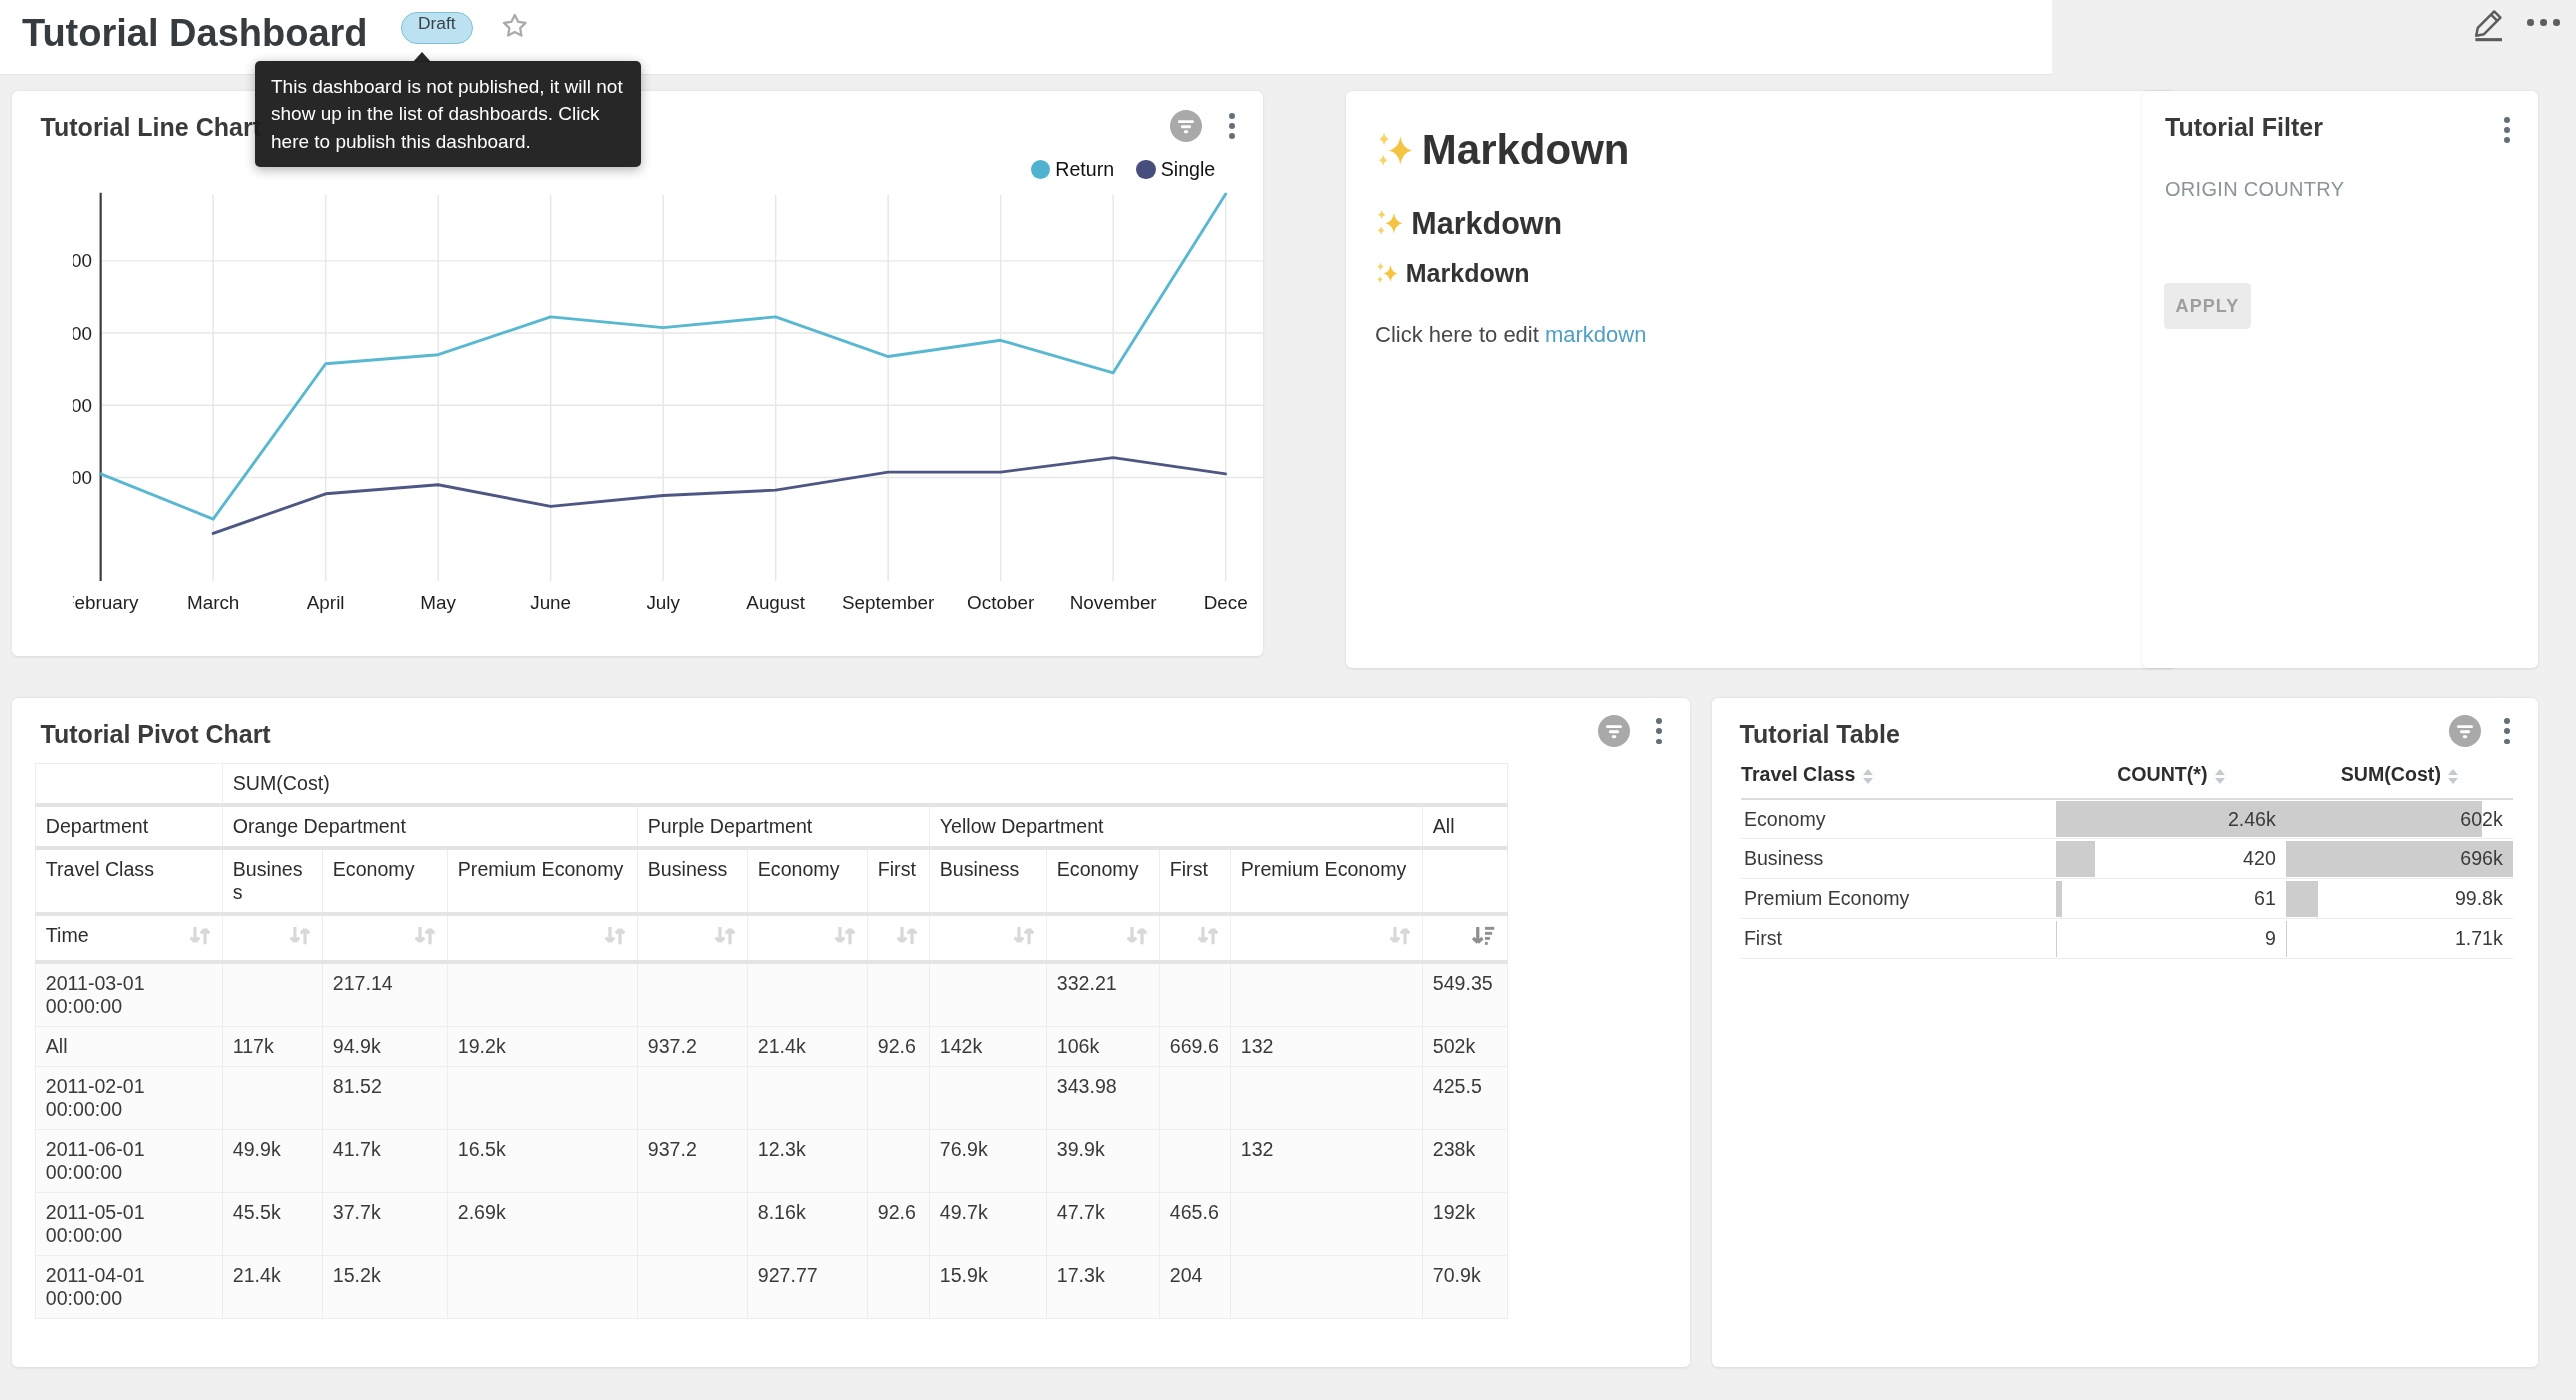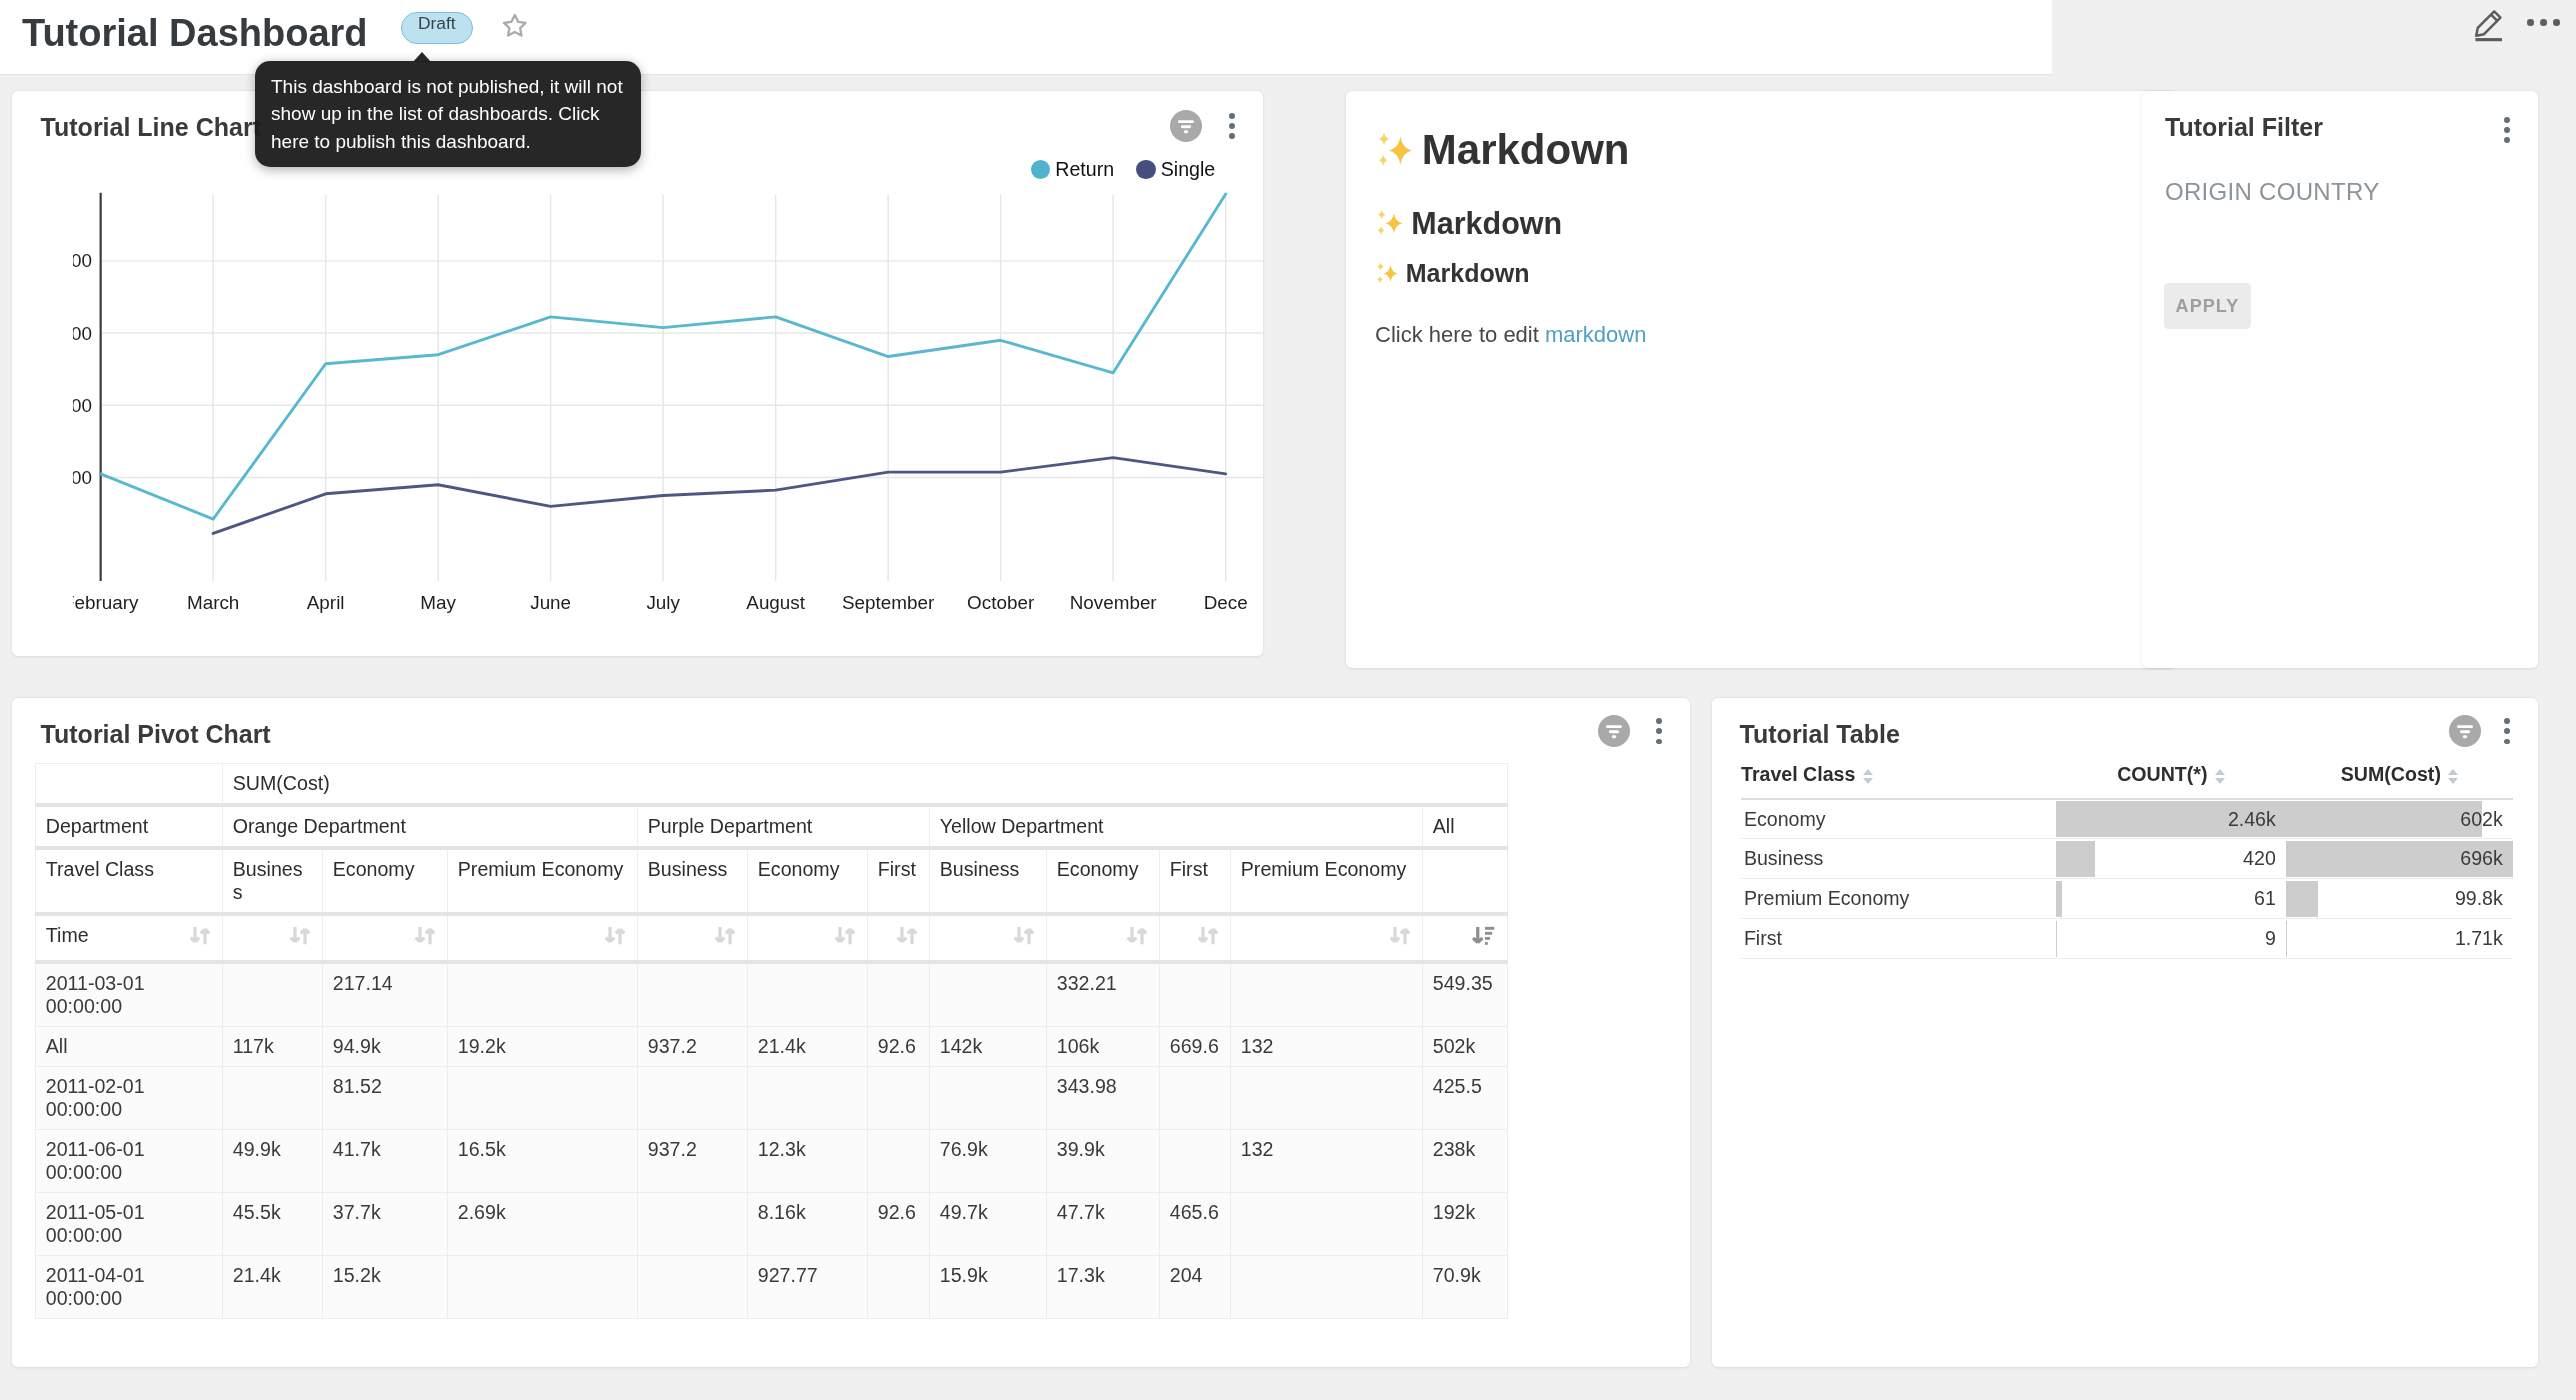--- a/index.html
+++ b/index.html
@@ -15,21 +15,21 @@
   .draft-badge { position:absolute; left:401px; top:11.6px; height:32px; padding:0 16px;
                  display:flex; align-items:flex-start; border-radius:16px;
                  background:#BCE1F0; border:1.5px solid #7FC0DC; font-size:17.4px; color:#39434B; }
   .star-btn { position:absolute; left:501px; top:11.6px; width:27.6px; height:27.6px; cursor:pointer; }
   .edit-btn { position:absolute; left:2472px; top:5.8px; width:35px; height:36px; cursor:pointer; }
   .hdots { position:absolute; left:2527px; top:19px; display:flex; gap:6.5px; cursor:pointer; }
   .hdots i { width:6.5px; height:6.5px; border-radius:50%; background:#5E5E5E; }
   
   .tooltip { position:absolute; left:255px; top:61px; width:386px; z-index:50;
              background:rgba(30,30,30,0.96); color:#fff; font-size:19px; line-height:27.6px;
-             padding:11.6px 16px; border-radius:15px; box-shadow:0 2.9px 10.2px rgba(0,0,0,0.3); }
+             padding:11.6px 16px; border-radius:5px; box-shadow:0 2.9px 10.2px rgba(0,0,0,0.3); }
   .tooltip::before { content:""; position:absolute; left:158px; top:-9.4px;
              border-left:9.4px solid transparent; border-right:9.4px solid transparent;
              border-bottom:10.2px solid rgba(30,30,30,0.96); }
   
   .card { position:absolute; background:#fff; border-radius:5.8px;
           box-shadow:0 0.7px 2.9px rgba(0,0,0,0.10); overflow:hidden; }
   #card-line     { left:11.6px;   top:91px; width:1251px; height:565px; }
   #card-markdown { left:1346px; top:91px; width:830px; height:577px; }
   #card-filter   { left:2142px; top:91px; width:396px;  height:577px; }
   #card-pivot    { left:11.6px;   top:698px; width:1678px; height:669px; }
@@ -45,21 +45,21 @@
   .legend-item .dot { width:19.6px; height:19.6px; border-radius:50%; }
   #lc-svg { position:absolute; left:61px; top:98px; }
   
   .md-h { position:absolute; left:29px; display:flex; align-items:center; gap:5.8px; font-weight:600; color:#333; }
   .md-h1 { top:35px;  font-size:42px; }
   .md-h2 { top:115px; font-size:30.5px; }
   .md-h3 { top:168px; font-size:25px; }
   .md-p { position:absolute; left:29px; top:231px; font-size:22px; color:#474747; }
   .md-p a { color:#4D9FC4; text-decoration:none; cursor:pointer; }
   
-  .filter-label { position:absolute; left:23px; top:87px; font-size:24px; font-weight:500;
+  .filter-label { position:absolute; left:23px; top:87px; font-size:20px; font-weight:500;
                   color:#8A949A; letter-spacing:0.3px; }
   .filter-select { position:absolute; left:22px; top:116px; width:353px; height:55px;
                    border:1.5px solid #DBDBDB; border-radius:5.8px; background:#fff;
                    display:flex; align-items:center; padding:0 16px; cursor:pointer; }
   .filter-select .ph { font-size:21px; color:#ACACAC; flex:1; white-space:nowrap; overflow:hidden; }
   .caret-down { width:0; height:0; border-left:6.5px solid transparent; border-right:6.5px solid transparent;
                 border-top:8px solid #A5A5A5; }
   .apply-btn { position:absolute; left:22px; top:192px; width:87px; height:46px; border:none;
                background:#EBEBEB; border-radius:4.4px; font-family:inherit; font-size:18px; font-weight:600;
                color:#9E9E9E; letter-spacing:1.1px; cursor:pointer; }

